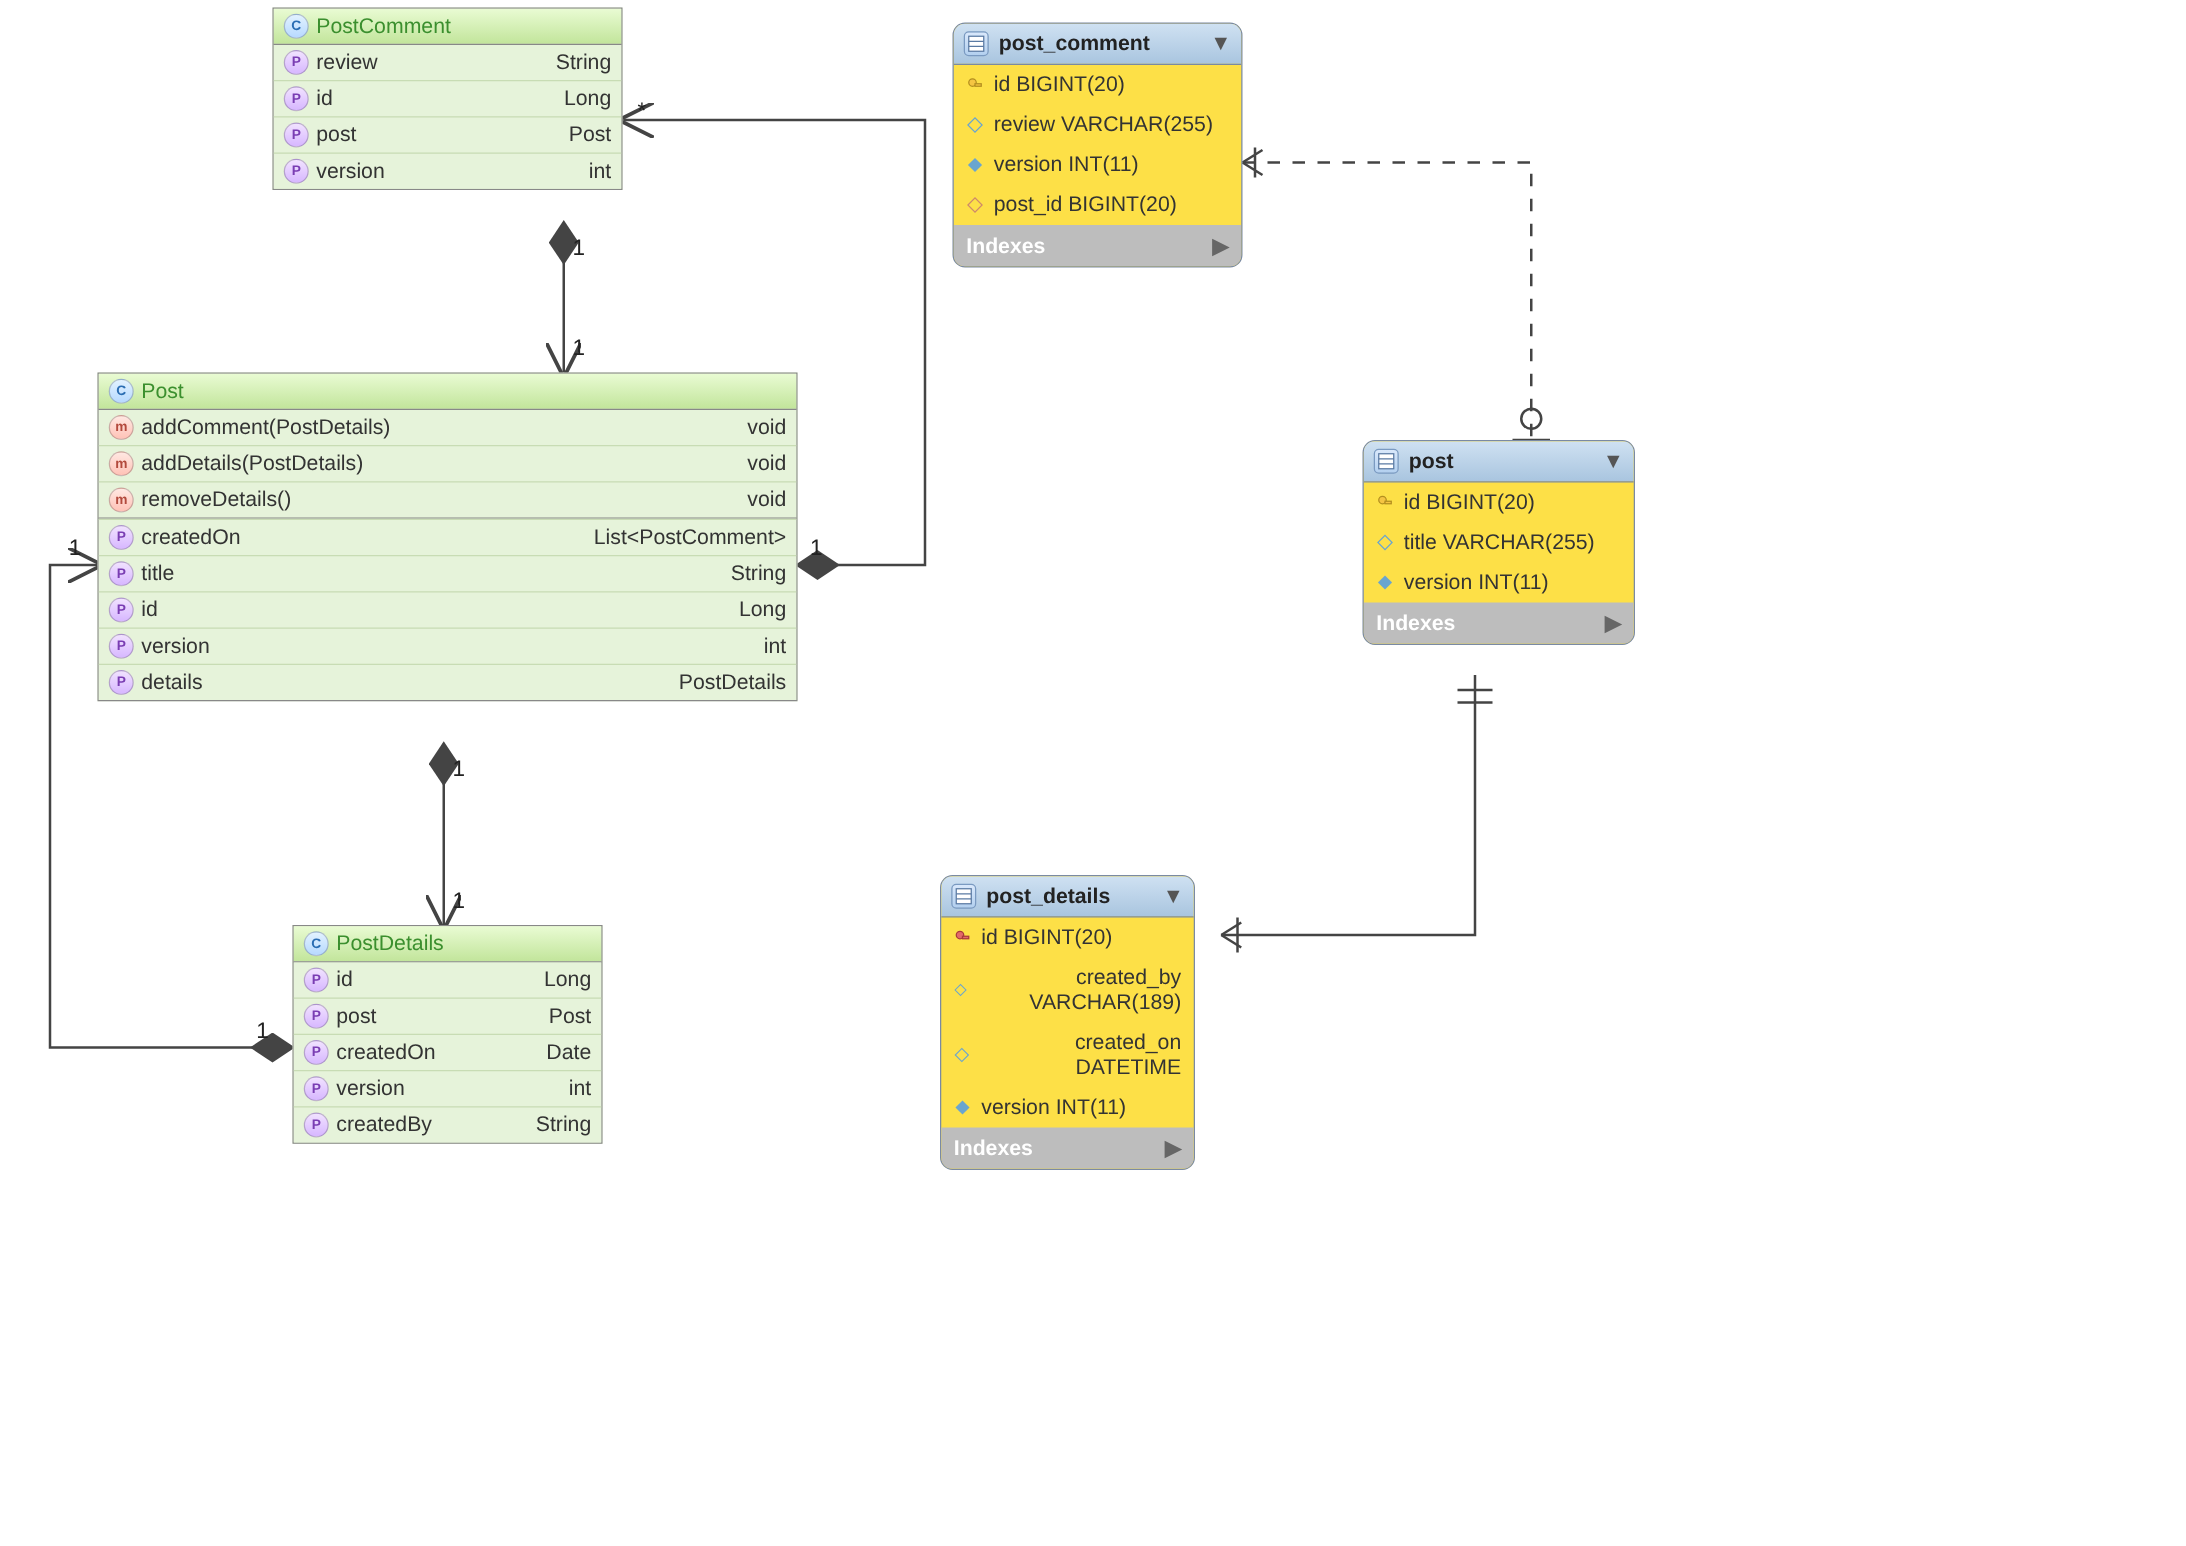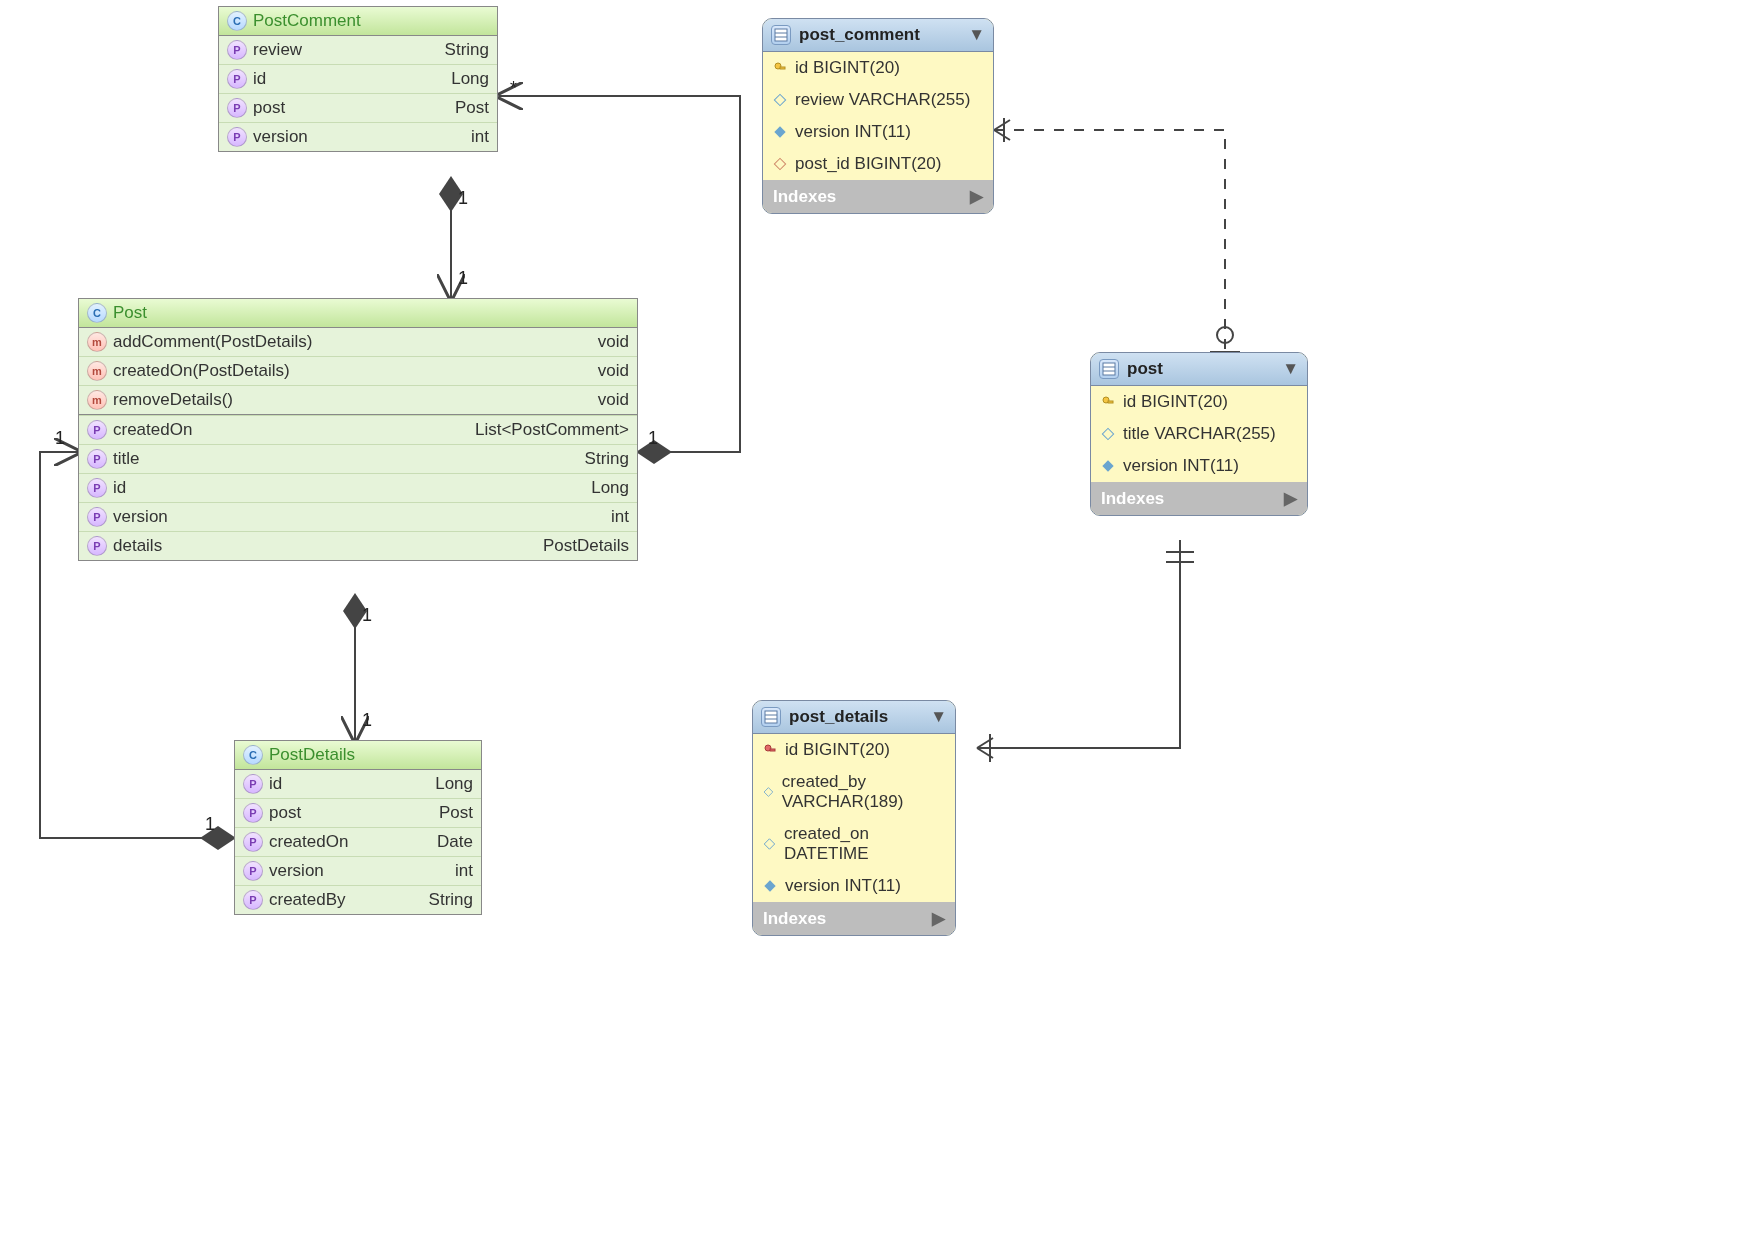--- a/index.html
+++ b/index.html
@@ -45,21 +45,21 @@
   .class-row:first-child { border-top: none; }
   .class-left { display: flex; align-items: center; gap: 6px; }
   .class-sep { border-top: 1px solid #888; }
 
   
   .table-box {
     position: absolute;
     border: 1px solid #7a8aa3;
     border-radius: 10px;
     overflow: hidden;
-    background: #fef9c3;
+    background: #fde047;
   }
   .table-head {
     background: linear-gradient(#cfe1f2, #a9c5df);
     padding: 6px 8px;
     display: flex;
     align-items: center;
     gap: 8px;
     font-weight: 700;
     color: #222;
     border-bottom: 1px solid #7a8aa3;
@@ -68,20 +68,21 @@
     margin-left: auto;
     color: #555;
   }
   .table-body { }
   .table-row {
     padding: 6px 10px;
     display: flex;
     align-items: center;
     gap: 8px;
     color: #333;
+    text-align: right;
   }
   .table-foot {
     background: #bdbdbd;
     color: #fff;
     padding: 6px 10px;
     display: flex;
     align-items: center;
     gap: 8px;
     font-weight: 600;
     text-align: center;
@@ -205,21 +206,21 @@
       <div class="class-row">
           <span class="class-left">
             <span class="badge badge-m">m</span>
             <span>addComment(PostDetails)</span>
           </span>
           <span>void</span>
         </div>
       <div class="class-row">
           <span class="class-left">
             <span class="badge badge-m">m</span>
-            <span>createdOn(PostDetails)</span>
+            <span>addDetails(PostDetails)</span>
           </span>
           <span>void</span>
         </div>
       <div class="class-row">
           <span class="class-left">
             <span class="badge badge-m">m</span>
             <span>removeDetails()</span>
           </span>
           <span>void</span>
         </div>

